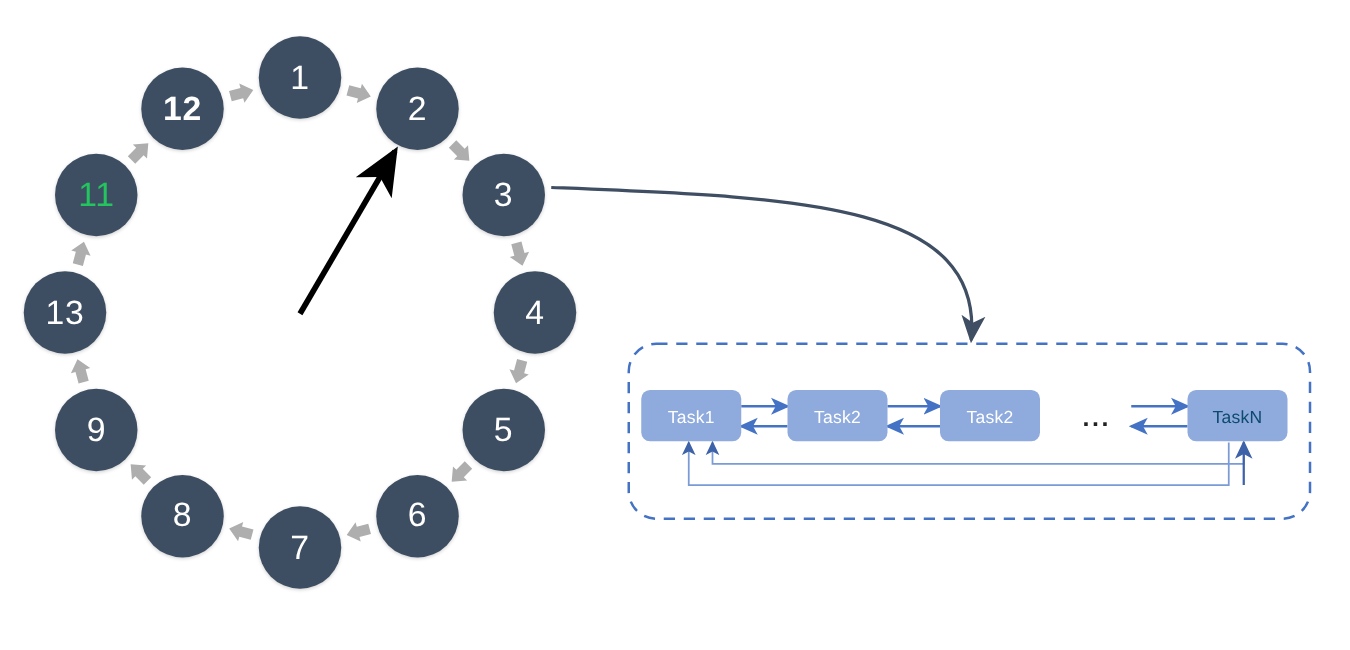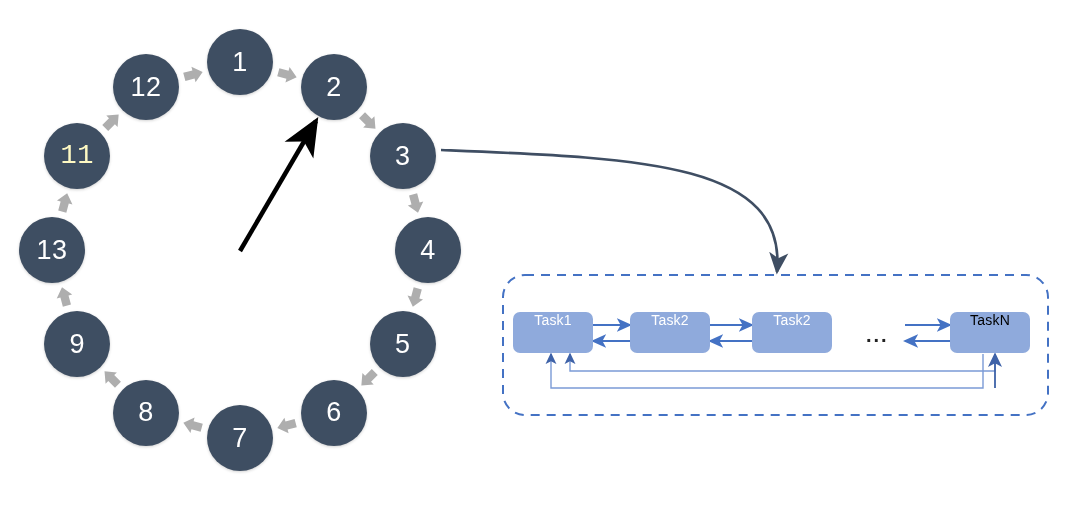--- a/index.html
+++ b/index.html
@@ -42,20 +42,21 @@
     letter-spacing: 0.5px;
     box-shadow: 0 1px 3px rgba(0,0,0,0.18);
     user-select: none;
   }
   .task-box {
     position: absolute;
     background: #8FAADC;
     border-radius: 7px;
     color: #ffffff;
     display: flex;
+    align-items: center;
     justify-content: center;
     font-size: 14px;
     font-family: "Liberation Sans", sans-serif;
     letter-spacing: 0.2px;
     user-select: none;
   }
   .ellipsis-label {
     position: absolute;
     color: #222222;
     font-size: 20px;
@@ -148,37 +149,37 @@
       </div>
       <div class="cycle-node" style="left: 146px; top: 412.813px; width: 66px; height: 66px; margin-left: -33px; margin-top: -33px; background: rgb(62, 78, 98); color: rgb(255, 255, 255);">
         <span>8</span>
       </div>
       <div class="cycle-node" style="left: 77.1872px; top: 344px; width: 66px; height: 66px; margin-left: -33px; margin-top: -33px; background: rgb(62, 78, 98); color: rgb(255, 255, 255);">
         <span>9</span>
       </div>
       <div class="cycle-node" style="left: 52px; top: 250px; width: 66px; height: 66px; margin-left: -33px; margin-top: -33px; background: rgb(62, 78, 98); color: rgb(255, 255, 255);">
         <span>13</span>
       </div>
-      <div class="cycle-node" style="left: 77.1872px; top: 156px; width: 66px; height: 66px; margin-left: -33px; margin-top: -33px; background: rgb(62, 78, 98); color: #fef9c3; font-family: Liberation Mono, monospace;">
+      <div class="cycle-node" style="left: 77.1872px; top: 156px; width: 66px; height: 66px; margin-left: -33px; margin-top: -33px; background: rgb(62, 78, 98); color: #22c55e;">
         <span>11</span>
       </div>
-      <div class="cycle-node" style="left: 146px; top: 87.1872px; width: 66px; height: 66px; margin-left: -33px; margin-top: -33px; background: rgb(62, 78, 98); color: rgb(255, 255, 255);">
+      <div class="cycle-node" style="left: 146px; top: 87.1872px; width: 66px; height: 66px; margin-left: -33px; margin-top: -33px; background: rgb(62, 78, 98); color: rgb(255, 255, 255); font-weight: bold;">
         <span>12</span>
       </div>
     </div>
   <div id="task-boxes">
       <div class="task-box" style="left: 513px; top: 312px; width: 80px; height: 41px; background: rgb(143, 170, 220); color: rgb(255, 255, 255);">
         <span>Task1</span>
       </div>
       <div class="task-box" style="left: 630px; top: 312px; width: 80px; height: 41px; background: rgb(143, 170, 220); color: rgb(255, 255, 255);">
         <span>Task2</span>
       </div>
       <div class="task-box" style="left: 752px; top: 312px; width: 80px; height: 41px; background: rgb(143, 170, 220); color: rgb(255, 255, 255);">
         <span>Task2</span>
       </div>
-      <div class="task-box" style="left: 950px; top: 312px; width: 80px; height: 41px; background: rgb(143, 170, 220); color: #000000;">
+      <div class="task-box" style="left: 950px; top: 312px; width: 80px; height: 41px; background: rgb(143, 170, 220); color: #0c4a6e;">
         <span>TaskN</span>
       </div>
     </div>
 
   <div class="ellipsis-label" id="ellipsis" style="left: 866px; top: 325px; color: rgb(34, 34, 34);">...</div>
 
 </div>
 
 </body></html>

